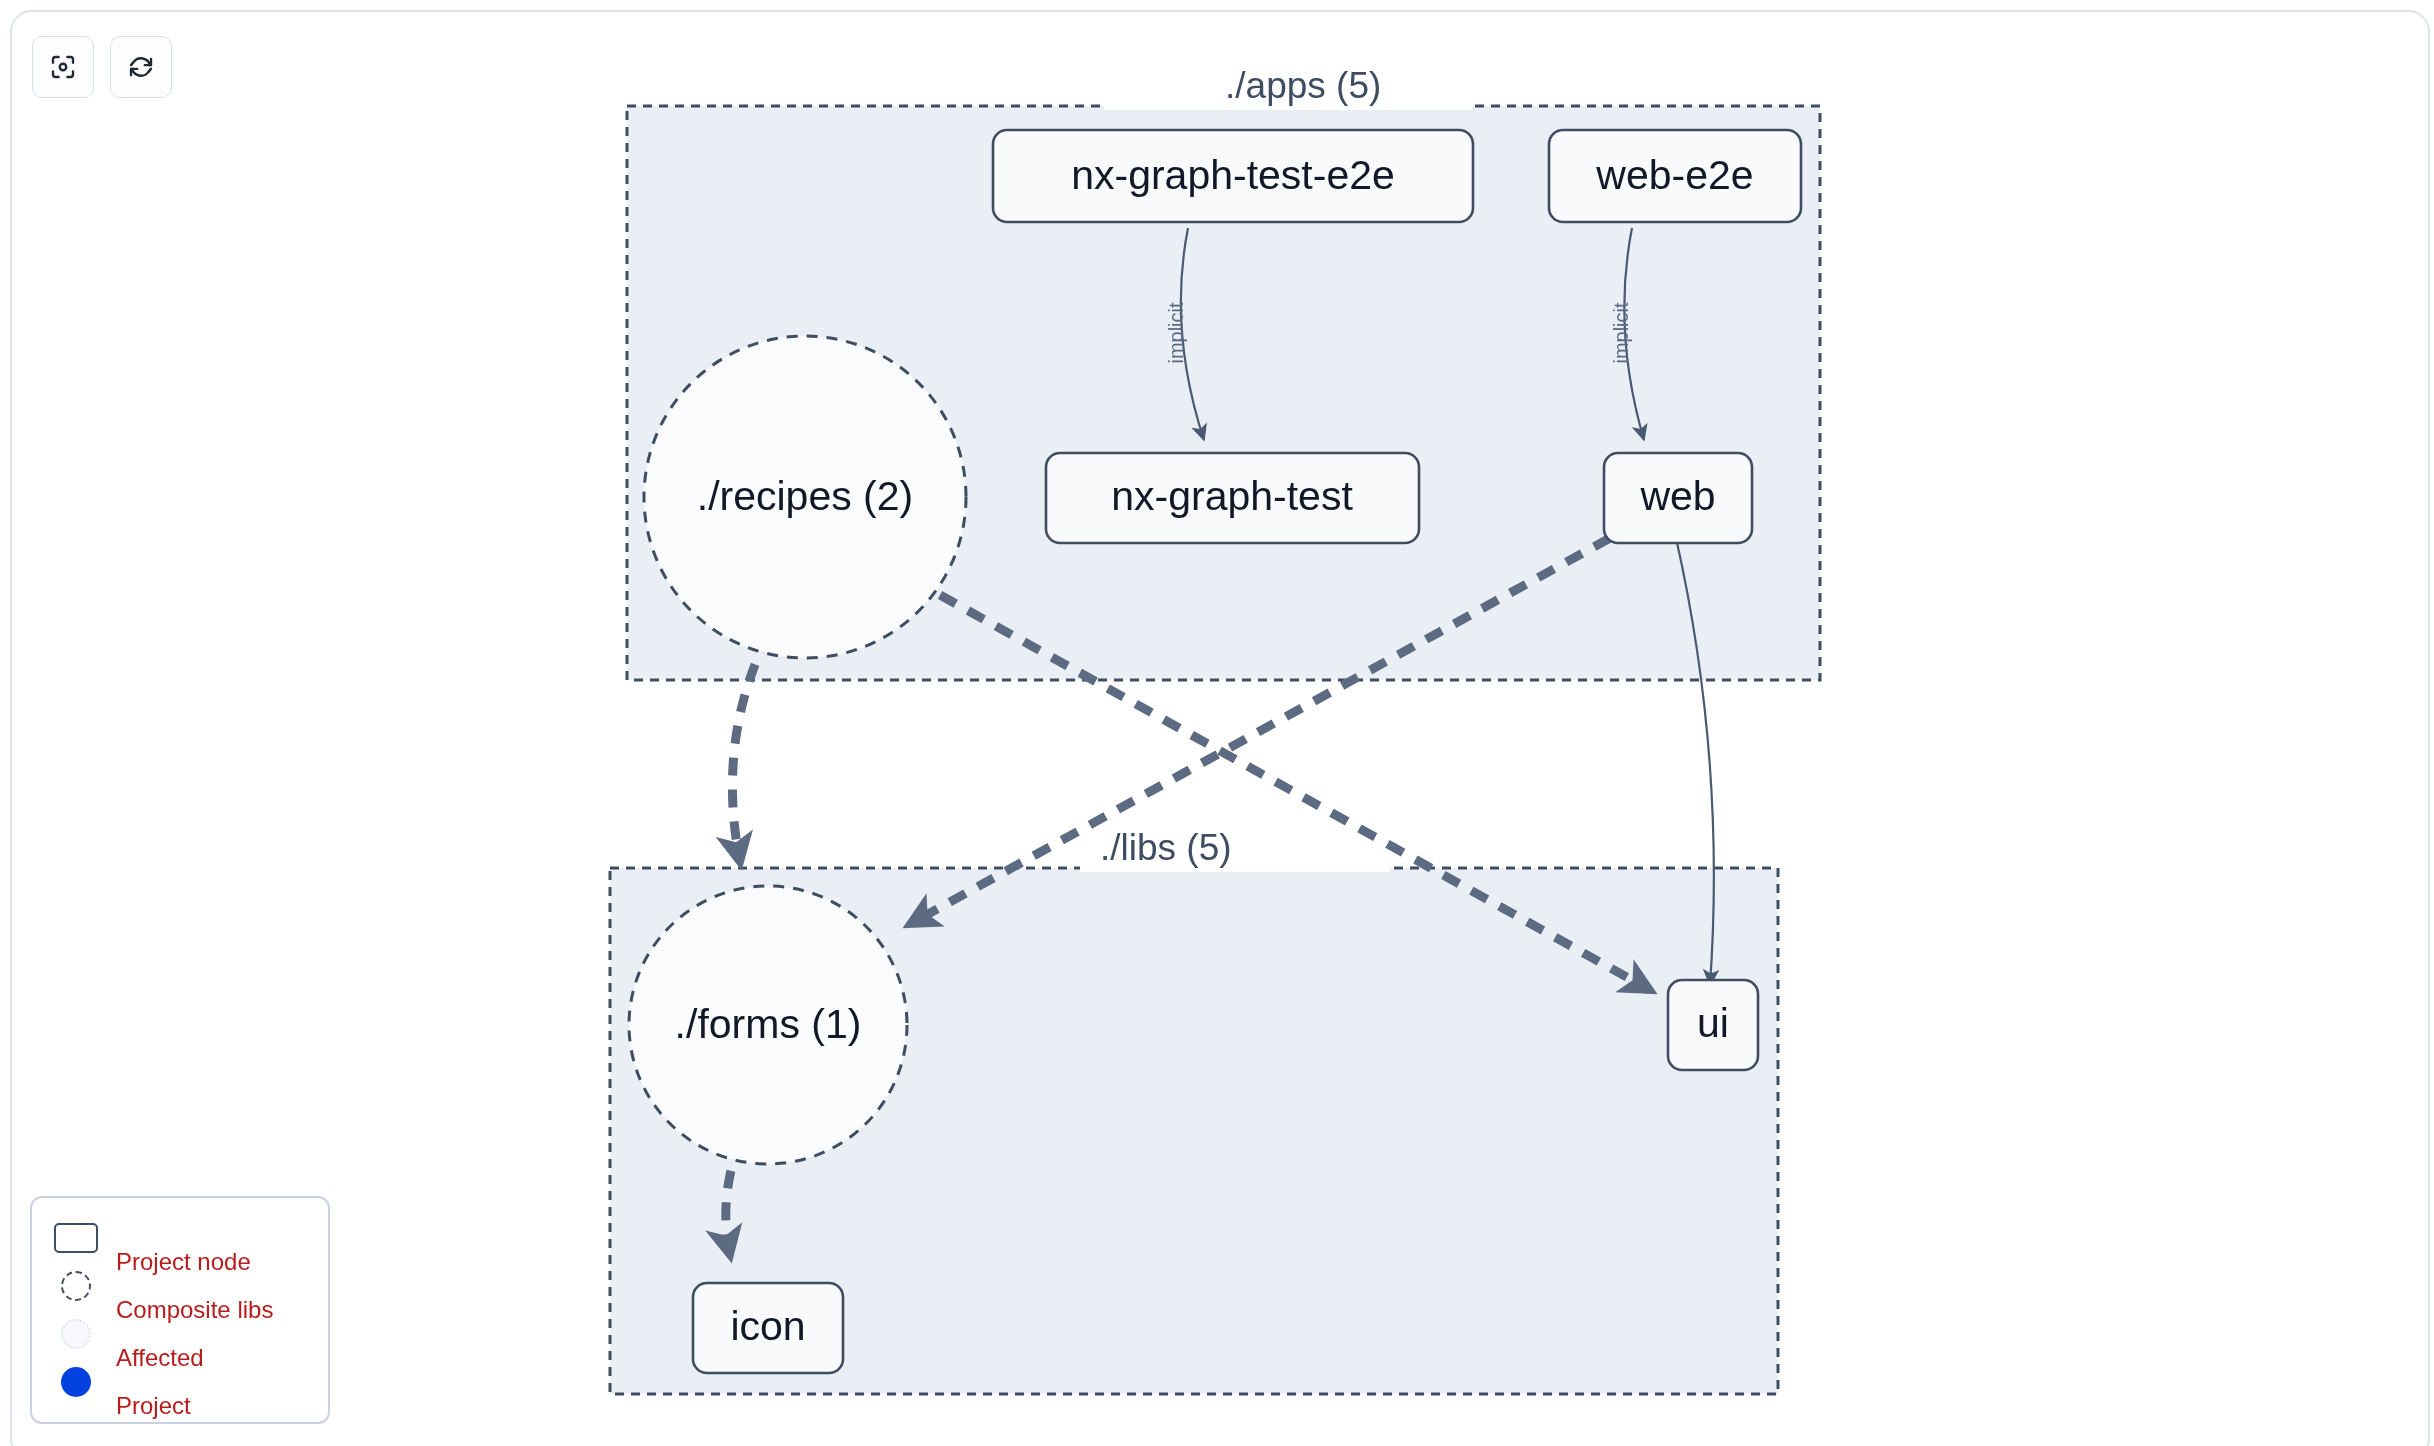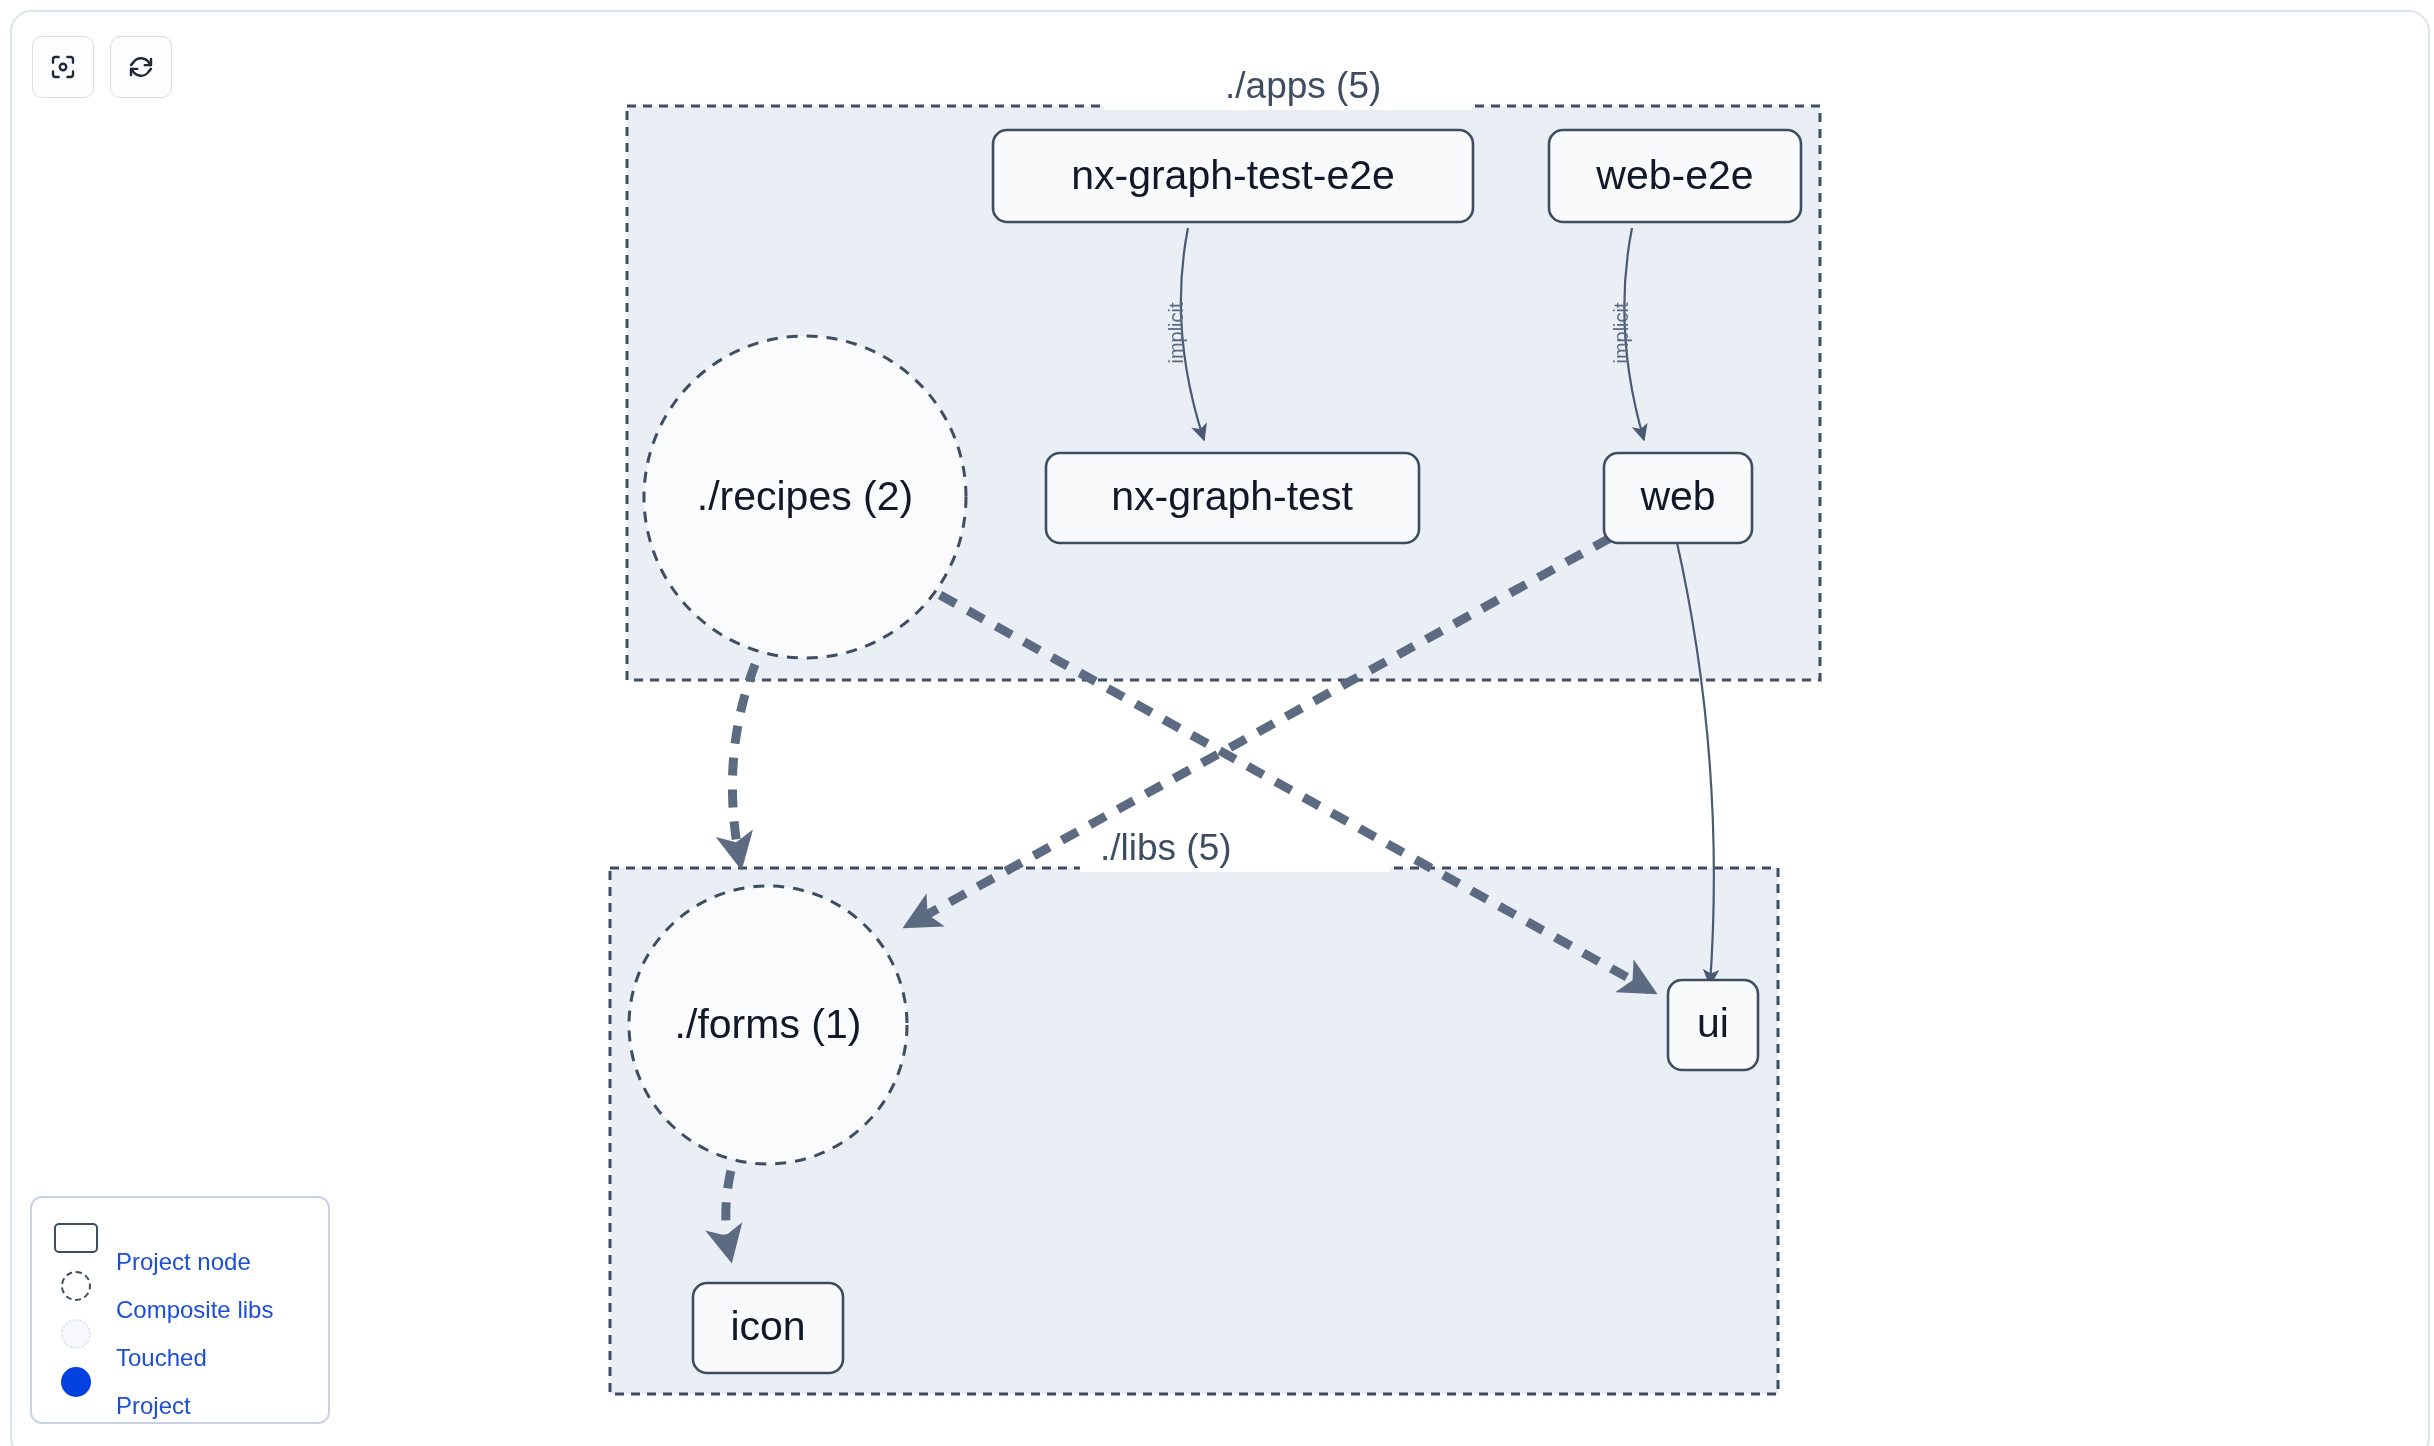--- a/index.html
+++ b/index.html
@@ -153,21 +153,21 @@
     border-radius: 50%;
     background: #f6f8fb;
   }
   .sw-touched {
     width: 30px; height: 30px;
     border-radius: 50%;
     background: #0341e0;
   }
   .legend-text {
     font-size: 24px;
-    color: #1d4ed8;
+    color: #b91c1c;
     white-space: nowrap;
     margin-top: 48px;
   }
 </style>
 </head>
 <body>
 
 <div id="root">
 
   <div id="outer-frame"></div>
@@ -299,21 +299,21 @@
     <div class="legend-row">
       <span class="legend-swatch">
         <span class="sw-composite"></span>
       </span>
       <span class="legend-text">Composite libs</span>
     </div>
     <div class="legend-row">
       <span class="legend-swatch">
         <span class="sw-affected"></span>
       </span>
-      <span class="legend-text">Touched</span>
+      <span class="legend-text">Affected</span>
     </div>
     <div class="legend-row">
       <span class="legend-swatch">
         <span class="sw-touched"></span>
       </span>
       <span class="legend-text">Project</span>
     </div>
   </div>
 
 </div>

